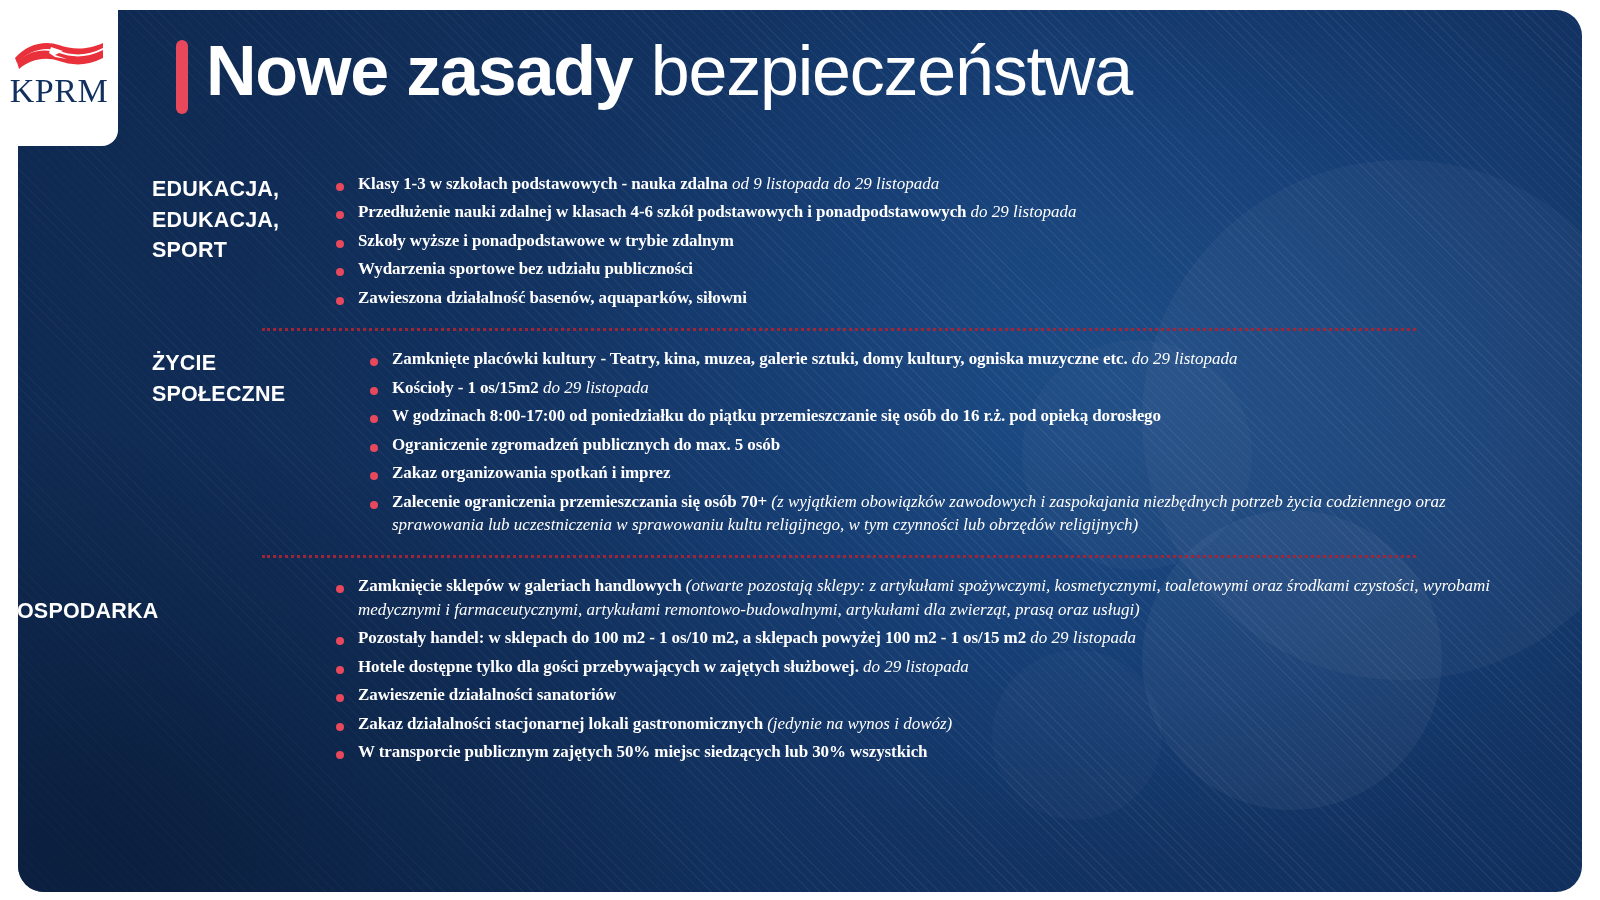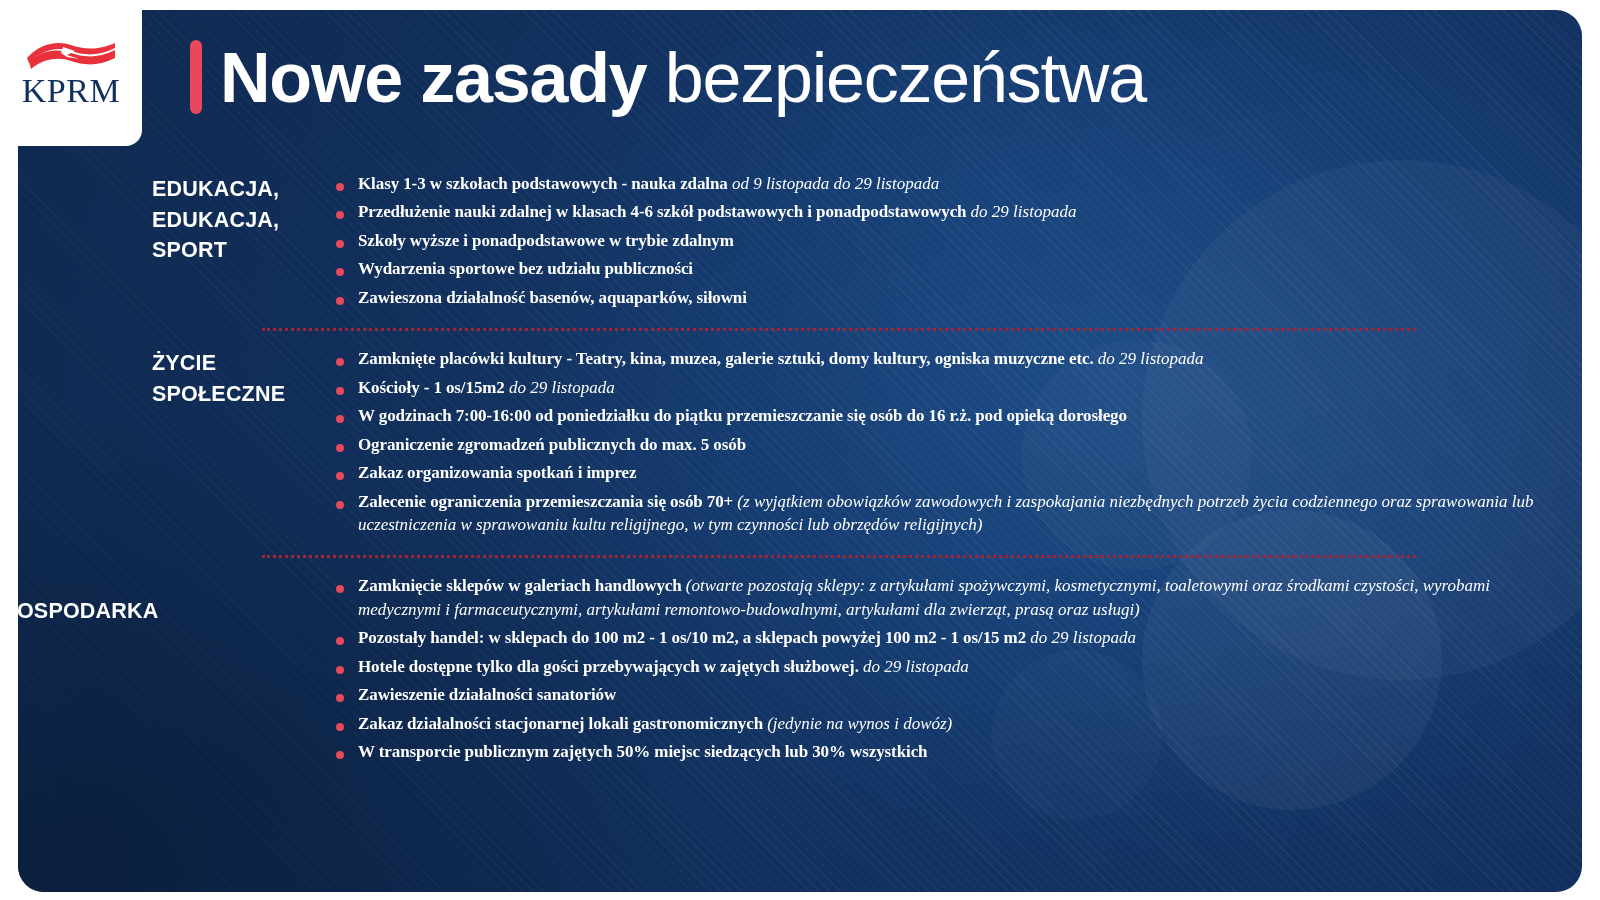--- a/index.html
+++ b/index.html
@@ -70,21 +70,21 @@
     inset: 0;
     background: radial-gradient(900px 620px at 4% 96%, rgba(7,22,46,0.55) 0%, rgba(7,22,46,0) 70%);
     pointer-events: none;
   }
 
   
   .logo-tile {
     position: absolute;
     left: 0;
     top: 0;
-    width: 142px;
+    width: 118px;
     height: 146px;
     background: #ffffff;
     border-bottom-right-radius: 16px;
     z-index: 9;
     display: flex;
     flex-direction: column;
     align-items: center;
     justify-content: center;
     gap: 2px;
   }
@@ -93,24 +93,24 @@
     font-family: "Liberation Serif", serif;
     font-size: 34px;
     letter-spacing: 0.5px;
     color: #12305e;
     line-height: 1;
   }
 
   
   .header {
     position: absolute;
-    left: 190px;
+    left: 176px;
     top: 36px;
     display: flex;
-    align-items: flex-end;
+    align-items: flex-start;
     gap: 18px;
     z-index: 6;
   }
   .accent-bar {
     width: 12px;
     height: 74px;
     border-radius: 6px;
     background: #e8485c;
     flex: 0 0 auto;
     margin-top: 4px;
@@ -186,21 +186,21 @@
   
   .divider {
     height: 0;
     border-top: 3px dotted #a62437;
     margin: 14px 148px 16px 262px;
     opacity: 0.95;
   }
 
   
   .sec-edu   { margin-top: 20px; }
-  .sec-zycie { margin-top: 0; }
+  .sec-zycie { margin-top: 0; gap: 34px; }
   .sec-gosp  { margin-top: 0; }
 
   .sec-zycie .section-label { padding-top: 1px; }
   .sec-gosp  .section-label { padding-top: 22px; }
   .sec-edu   .section-label { padding-top: 2px; }
 </style>
 </head>
 <body>
 
 <div id="canvas">
@@ -251,21 +251,21 @@
     <div class="divider"></div>
 
     <div class="section sec-zycie">
       <div class="section-label left-zy">
         <div>ŻYCIE</div>
         <div>SPOŁECZNE</div>
       </div>
       <div class="bullets">
         <div class="bullet"><span>Zamknięte placówki kultury - Teatry, kina, muzea, galerie sztuki, domy kultury, ogniska muzyczne etc.</span> <span class="note">do 29 listopada</span></div>
         <div class="bullet"><span>Kościoły - 1 os/15m2</span> <span class="note">do 29 listopada</span></div>
-        <div class="bullet"><span>W godzinach 7:00-16:00 od poniedziałku do piątku przemieszczanie się osób do 16 r.ż. pod opieką dorosłego</span></div>
+        <div class="bullet"><span>W godzinach 8:00-17:00 od poniedziałku do piątku przemieszczanie się osób do 16 r.ż. pod opieką dorosłego</span></div>
         <div class="bullet"><span>Ograniczenie zgromadzeń publicznych do max. 5 osób</span></div>
         <div class="bullet"><span>Zakaz organizowania spotkań i imprez</span></div>
         <div class="bullet"><span>Zalecenie ograniczenia przemieszczania się osób 70+</span> <span class="note">(z wyjątkiem obowiązków zawodowych i zaspokajania niezbędnych potrzeb życia codziennego oraz sprawowania lub uczestniczenia w sprawowaniu kultu religijnego, w tym czynności lub obrzędów religijnych)</span></div>
       </div>
     </div>
 
     <div class="divider"></div>
 
     <div class="section sec-gosp">
       <div class="section-label">

